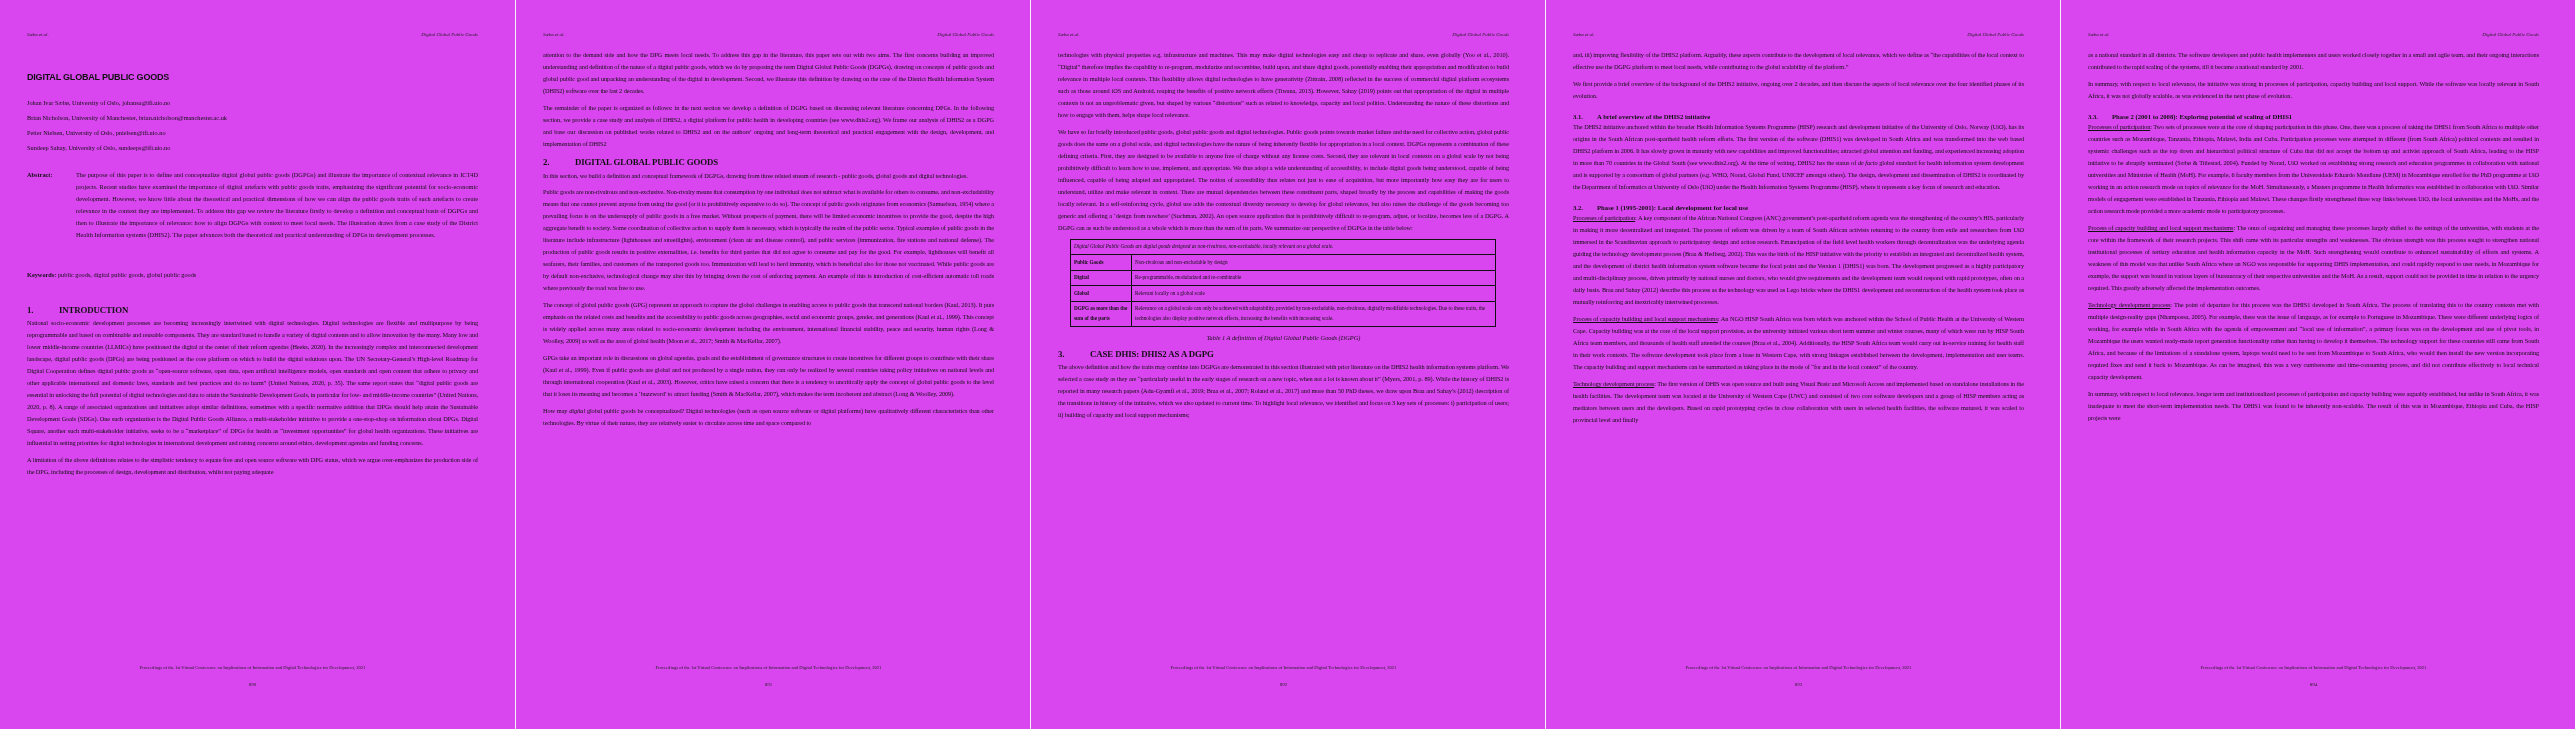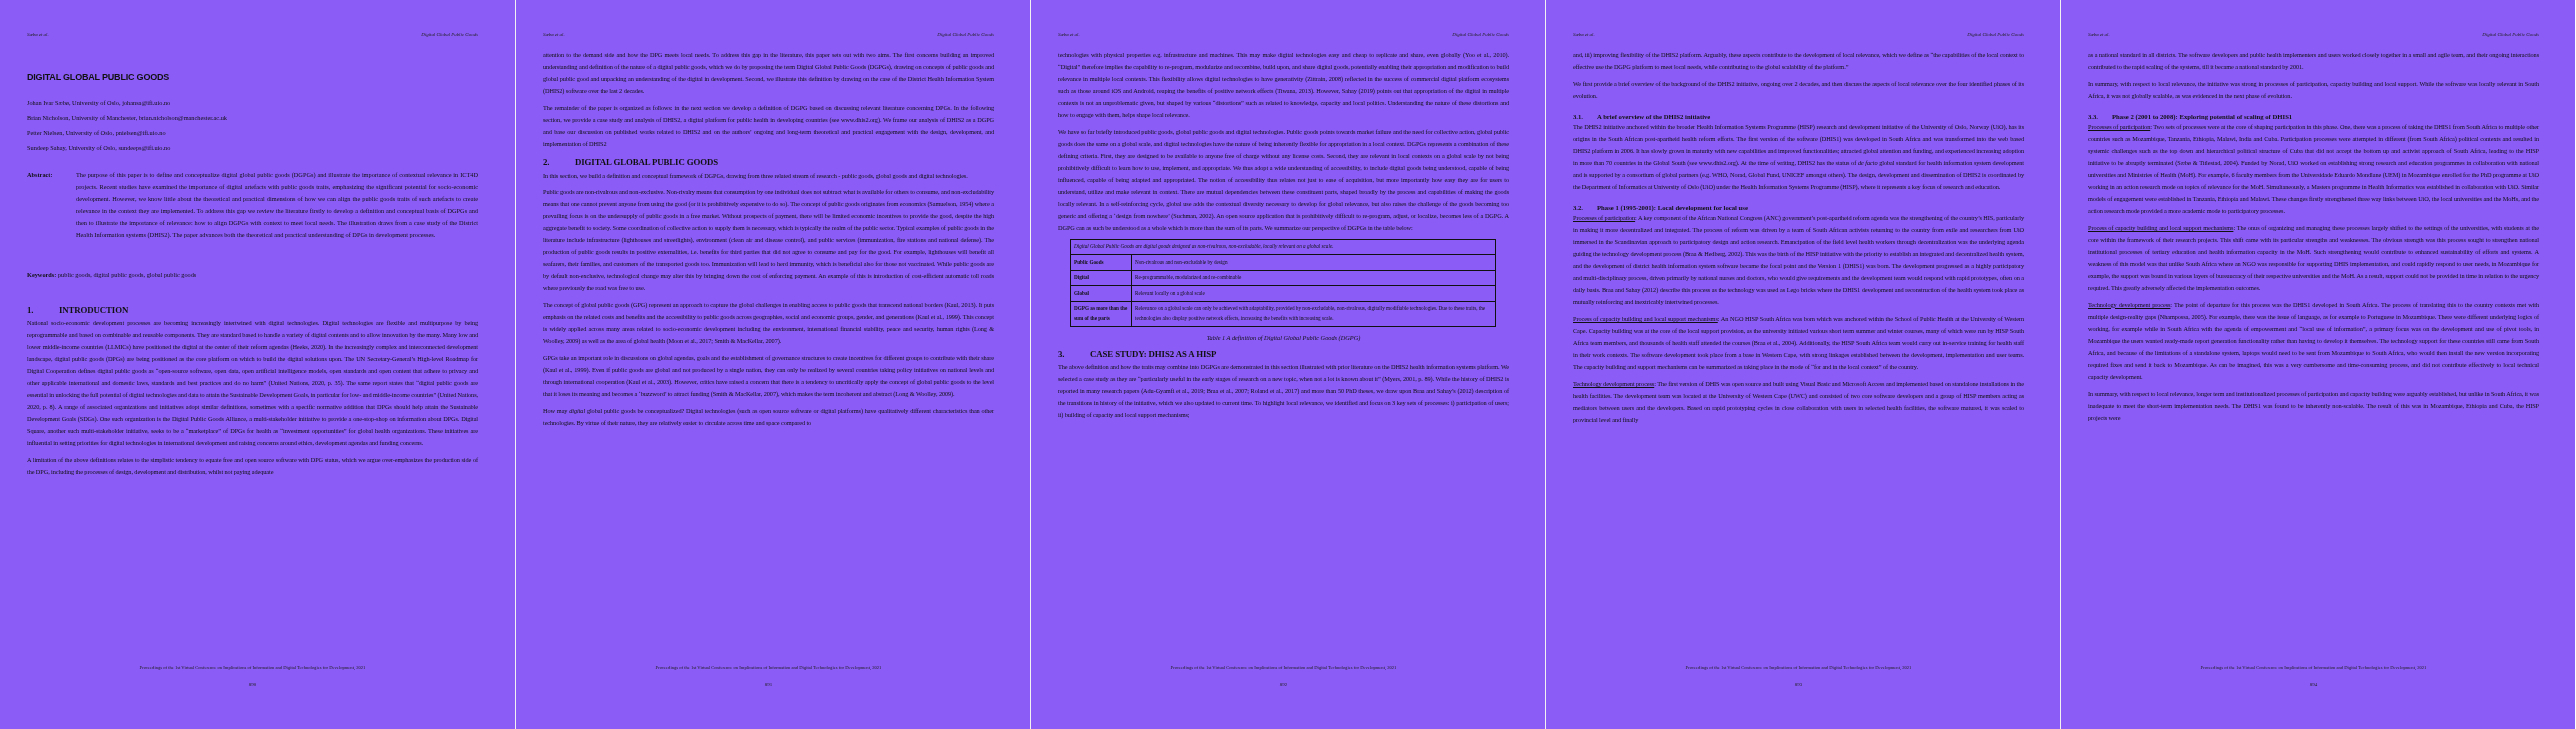--- a/index.html
+++ b/index.html
@@ -1,20 +1,20 @@
 <!DOCTYPE html>
 <html style="font-size:9.7px"><head>
 <meta charset="utf-8">
 <style>
   * { box-sizing: border-box; margin: 0; padding: 0; }
   html, body { width: 2576px; height: 729px; background: #ffffff; overflow: hidden; }
   body { font-family: "Liberation Serif", serif; color: #111; }
   .strip { display: flex; width: 2576px; height: 729px; }
   .page {
-    position: relative; width: 515px; height: 729px; background: #8b5cf6;
+    position: relative; width: 515px; height: 729px; background: #d946ef;
     padding: 0 0 0 27px;
   }
   .page + .page { border-left: 0.6px solid #f2f2f2; }
   .running-head {
     position: absolute; top: 32px; left: 27px; width: 451px;
     display: flex; justify-content: space-between;
     font-style: italic; font-size: 4.9px; color: #222;
   }
   .body { position: absolute; top: 49px; left: 27px; width: 451px; }
   .page1 .body { top: 72px; }
@@ -144,21 +144,21 @@
         </tr>
         <tr>
           <td class="k">DGPG as more than the sum of the parts</td>
           <td>Relevance on a global scale can only be achieved with adaptability, provided by non-excludable, non-rivalrous, digitally modifiable technologies. Due to these traits, the technologies also display positive network effects, increasing the benefits with increasing scale.</td>
         </tr>
       </tbody>
         </table>
       <div class="caption">Table 1 A definition of Digital Global Public Goods (DGPG)</div>
       <h2 class="sec">
         <span class="num">3.</span>
-        <span>CASE STUDY: DHIS2 AS A HISP</span>
+        <span>CASE DHIS: DHIS2 AS A DGPG</span>
       </h2>
       <p class="par">The above definition and how the traits may combine into DGPGs are demonstrated in this section illustrated with prior literature on the DHIS2 health information systems platform. We selected a case study as they are “particularly useful in the early stages of research on a new topic, when not a lot is known about it” (Myers, 2001, p. 89). While the history of DHIS2 is reported in many research papers (Adu-Gyamfi et al., 2019; Braa et al., 2007; Roland et al., 2017) and more than 50 PhD theses, we draw upon Braa and Sahay’s (2012) description of the transitions in history of the initiative, which we also updated to current time. To highlight local relevance, we identified and focus on 3 key sets of processes: i) participation of users; ii) building of capacity and local support mechanisms;</p>
     </div>
     <div class="footer">Proceedings of the 1st Virtual Conference on Implications of Information and Digital Technologies for Development, 2021</div>
     <div class="pagenum">892</div>
   </div>
 
   <div class="page">
     <div class="running-head">
       <span>Sæbø et al.</span>

